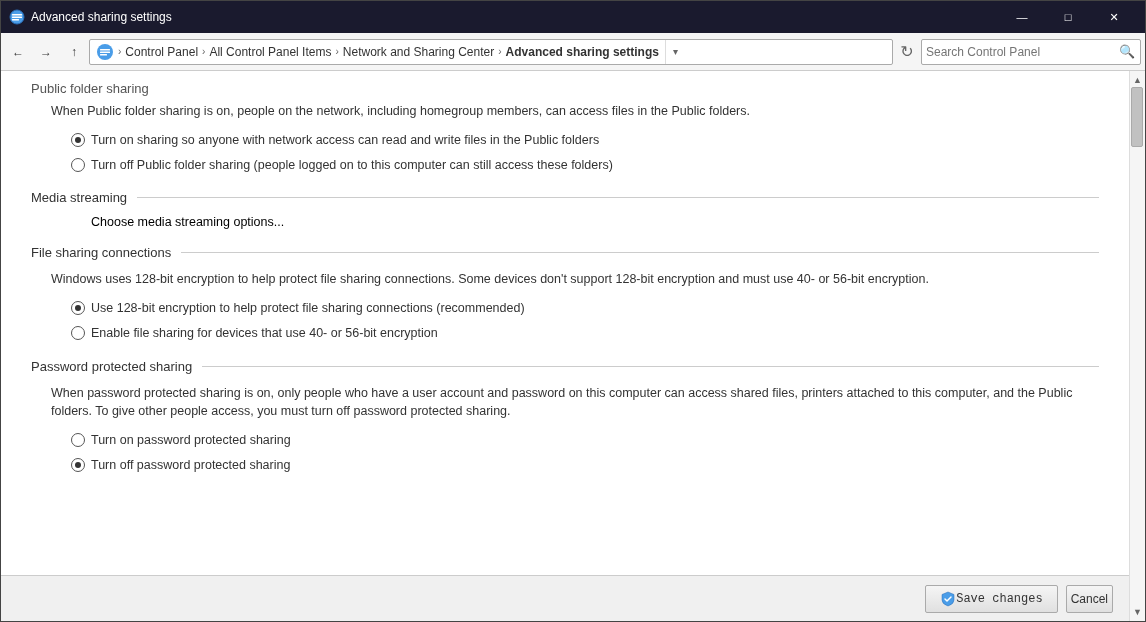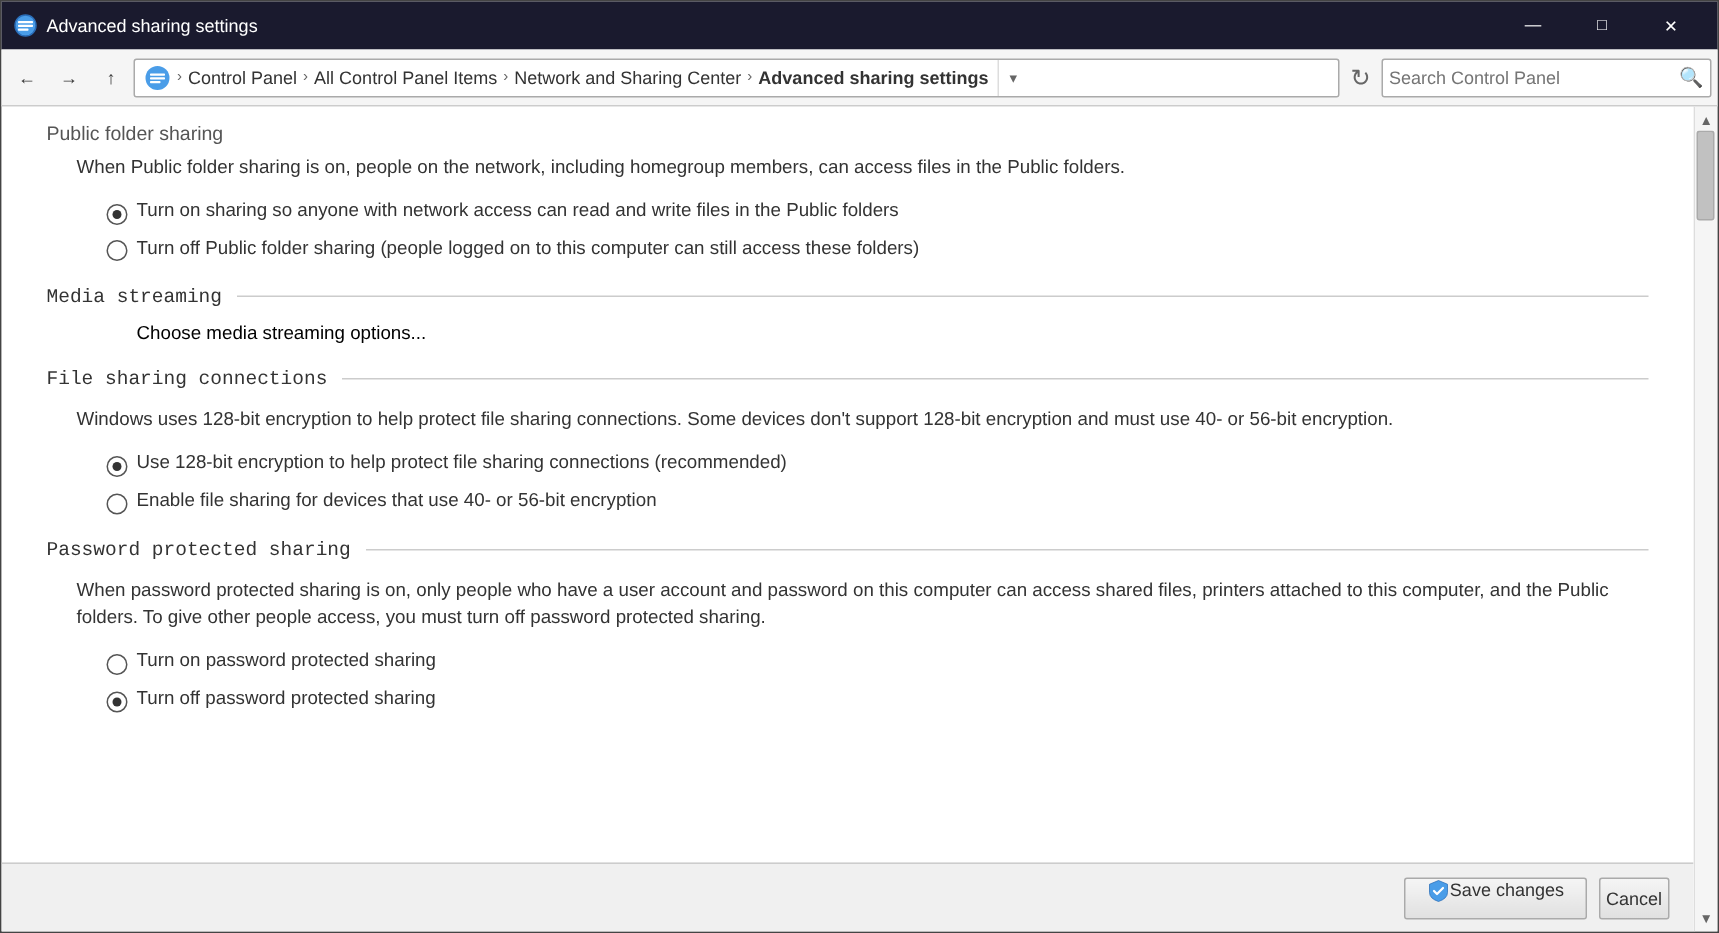--- a/index.html
+++ b/index.html
@@ -191,41 +191,40 @@
     .section-heading {
       display: flex;
       align-items: center;
       margin: 16px 0 10px 0;
       gap: 10px;
     }
     .section-heading-text {
       font-size: 13px;
       color: #333;
       white-space: nowrap;
-      font-family: Liberation Mono, monospace;
     }
     .section-line {
       flex: 1;
       height: 1px;
       background: #cccccc;
     }
 
     
     .desc-text {
       font-size: 12.5px;
       color: #333;
       line-height: 1.5;
       margin: 6px 0 10px 0;
       padding-left: 20px;
     }
 
     
     .radio-option {
       display: flex;
-      align-items: flex-end;
+      align-items: flex-start;
       margin: 6px 0;
       padding-left: 40px;
       gap: 6px;
       font-size: 12.5px;
       color: #333;
       line-height: 1.5;
     }
     .radio-circle {
       width: 14px;
       height: 14px;
@@ -273,22 +272,23 @@
     .btn-save {
       height: 28px;
       padding: 0 14px;
       background: linear-gradient(to bottom, #f5f5f5, #e0e0e0);
       border: 1px solid #aaa;
       border-radius: 2px;
       font-size: 12px;
       color: #333;
       cursor: pointer;
       display: flex;
+      align-items: center;
       gap: 0;
-      font-family: Liberation Sans, sans-serif;
+      font-family: Liberation Mono, monospace;
     }
 
     .btn-cancel {
       height: 28px;
       padding: 0 4px;
       background: linear-gradient(to bottom, #f5f5f5, #e0e0e0);
       border: 1px solid #aaa;
       border-radius: 2px;
       font-size: 12px;
       color: #333;

